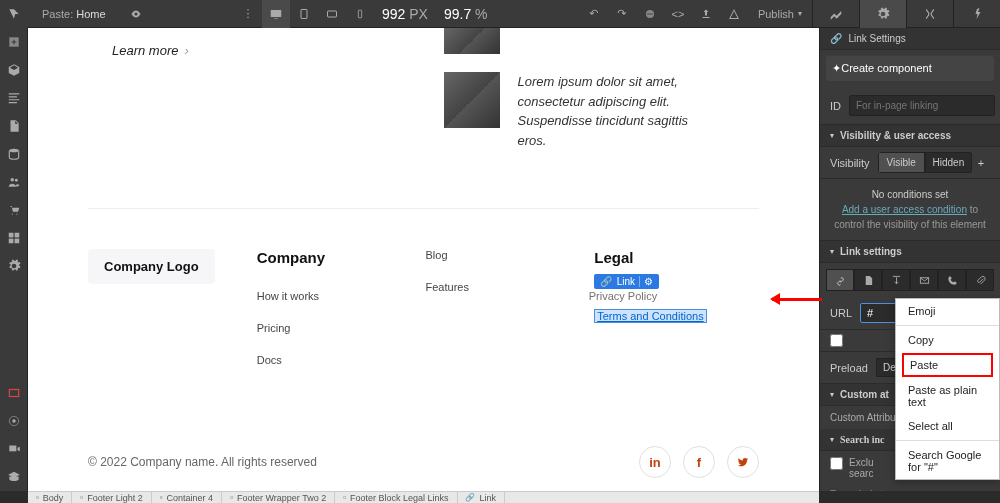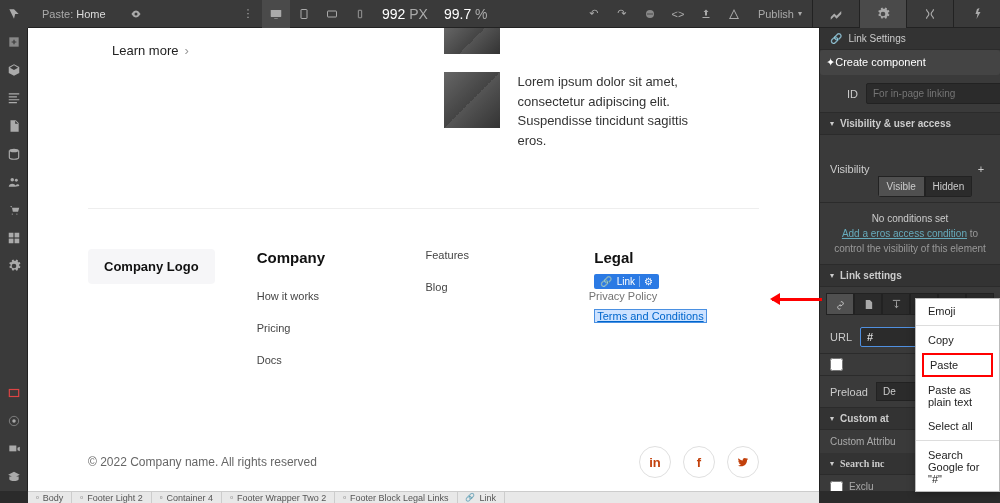--- a/index.html
+++ b/index.html
@@ -48,40 +48,40 @@
 
 
 .arrow { position: absolute; top: 298px; left: 772px; width: 50px; height: 3px; background: red; z-index: 50; }
 .arrow::after { content: ""; position: absolute; left: -8px; top: -5px; border: 6px solid transparent; border-right: 10px solid red; }
 
 
 .rightpanel { position: absolute; top: 28px; right: 0; width: 181px; bottom: 12px; background: #3a3a3a; font-size: 11px; overflow: hidden; border-left: 1px solid #222; }
 .rp-row { padding: 5px 10px; display: flex; align-items: center; border-bottom: 1px solid #2b2b2b; }
 .rp-header { background: #333; color: #ccc; font-size: 10px; gap: 6px; }
 .rp-header .caret { font-size: 8px; }
-.rp-create { justify-content: center; background: #444; color: #fff; padding: 6px; border-radius: 3px; cursor: pointer; font-size: 11px; gap: 6px; }
-.rp-id { gap: 8px; padding: 8px 27px; }
+.rp-create { justify-content: center; background: #444; color: #fff; padding: 6px; border-radius: 3px; margin: 6px; cursor: pointer; font-size: 11px; gap: 6px; }
+.rp-id { gap: 8px; padding: 8px 10px; }
 .rp-id input { flex: 1; background: #2b2b2b; border: 1px solid #222; color: #888; font-size: 10px; padding: 4px 6px; border-radius: 2px; }
 .rp-toggle { display: flex; border-radius: 3px; overflow: hidden; flex: 1; margin-left: 8px; }
-.rp-toggle div { flex: 1; text-align: center; padding: 4px 0; background: #2b2b2b; font-size: 10px; cursor: pointer; border: 1px solid #222; margin-top: 36px; }
+.rp-toggle div { flex: 1; text-align: center; padding: 4px 0; background: #2b2b2b; font-size: 10px; cursor: pointer; border: 1px solid #222; }
 .rp-toggle div.active { background: #505050; }
 .rp-cond { flex-direction: column; text-align: center; padding: 8px; color: #999; font-size: 10px; line-height: 1.5; }
 .rp-cond .addlink { color: #6ab; text-decoration: underline; }
 .rp-link-tabs { display: flex; padding: 6px; gap: 0; }
 .rp-link-tabs div { flex: 1; height: 22px; background: #2b2b2b; display: flex; align-items: center; justify-content: center; border: 1px solid #222; cursor: pointer; }
 .rp-link-tabs div.active { background: #505050; }
 .rp-url { gap: 8px; padding: 6px 10px; }
 .rp-url input { flex: 1; background: #2b2b2b; border: 1px solid #5090e0; color: #fff; font-size: 11px; padding: 3px 6px; border-radius: 2px; }
 .rp-preload { gap: 8px; padding: 6px 10px; }
 .rp-custom { padding: 6px 10px; color: #aaa; font-size: 10px; }
 .rp-search-exc { padding: 6px 10px; display: flex; gap: 6px; align-items: flex-start; font-size: 10px; color: #aaa; }
 .rp-note { padding: 4px 10px; color: #888; font-size: 10px; }
 
 
-.ctxmenu { position: absolute; top: 298px; right: 0; width: 85px; background: #fff; border: 1px solid #bbb; box-shadow: 0 2px 8px rgba(0,0,0,0.3); z-index: 100; font-size: 11px; color: #222; }
+.ctxmenu { position: absolute; top: 298px; right: 0; width: 105px; background: #fff; border: 1px solid #bbb; box-shadow: 0 2px 8px rgba(0,0,0,0.3); z-index: 100; font-size: 11px; color: #222; }
 .ctxmenu .item { padding: 6px 12px; cursor: pointer; }
 .ctxmenu .sep { border-top: 1px solid #ddd; margin: 2px 0; }
 .ctxmenu .paste { border: 2px solid red; margin: 1px 6px; padding: 4px 6px; }
 
 
 .breadcrumb { position: absolute; bottom: 0; left: 28px; right: 181px; height: 12px; background: #e8e8e8; display: flex; align-items: center; font-size: 9px; color: #555; border-top: 1px solid #ccc; }
 .breadcrumb .bc { padding: 0 8px; border-right: 1px solid #ccc; display: flex; align-items: center; gap: 4px; height: 100%; }
 .breadcrumb .bc .bicon { font-size: 8px; }
 
 svg { fill: currentColor; }
@@ -250,21 +250,21 @@
   <div class="lbtn">
       <svg viewBox="0 0 24 24">
         <path d="M12 3L2 8l10 5 10-5-10-5zM4 11v5c0 2 4 3 8 3s8-1 8-3v-5"></path>
       </svg>
     </div>
 </div>
 
 <div class="canvas-wrap">
   <div class="canvas">
     <div class="canvas-body">
-      <div style="display:flex; gap:40px;">
+      <div style="display:flex; gap:40px;font-style:italic;">
         <div style="flex:1;">
           <div class="learn-more"><span>Learn more</span><span class="chev">›</span></div>
         </div>
         <div style="flex:1;">
           <div class="lorem-block" style="margin-top:-10px;">
             <div class="thumb" style="height:26px;"></div>
             <div class="txt"></div>
           </div>
           <div class="lorem-block">
             <div class="thumb"></div>
@@ -277,22 +277,22 @@
         <div class="footer-col">
           <span class="logo-box">Company Logo</span>
         </div>
         <div class="footer-col">
           <div class="footer-head">Company</div>
           <a class="footer-link">How it works</a>
           <a class="footer-link">Pricing</a>
           <a class="footer-link">Docs</a>
         </div>
         <div class="footer-col">
+          <a class="footer-link">Blog</a>
           <a class="footer-link">Features</a>
-          <a class="footer-link">Blog</a>
         </div>
         <div class="footer-col" style="position:relative;">
           <div class="footer-head">Legal</div>
           <div style="position:relative;">
             <span class="link-tag" style="position:absolute;top:-16px;left:0;">
               <span>🔗</span>
               <span>Link</span>
               <span class="gear">⚙</span>
             </span>
             <a class="footer-link" style="margin-bottom:4px;color:#737373;"><span style="visibility:hidden;">Privacy P</span><span style="visibility:visible;margin-left:-52px;">Privacy Policy</span></a>
@@ -335,21 +335,21 @@
   <div class="rp-row">
     <span>Visibility</span>
     <div class="rp-toggle">
       <div class="active">Visible</div>
       <div>Hidden</div>
     </div>
     <div style="width:18px;text-align:center;cursor:pointer;">+</div>
   </div>
   <div class="rp-row rp-cond">
     <div style="color:#ccc;font-weight:normal;">No conditions set</div>
-    <div><span class="addlink">Add a eros access condition</span> <span>to control the visibility of this element</span></div>
+    <div><span class="addlink">Add a user access condition</span> <span>to control the visibility of this element</span></div>
   </div>
   <div class="rp-row rp-header">
       <span class="caret">▾</span>
       <span style="font-weight:bold;">Link settings</span>
     </div>
   <div class="rp-link-tabs">
     <div class="active">
         <svg viewBox="0 0 24 24" width="11" height="11">
           <path d="M10 14a4 4 0 005 0l3-3a4 4 0 00-5-5l-1 1m2 7a4 4 0 00-5 0l-3 3a4 4 0 005 5l1-1" fill="none" stroke="#ccc" stroke-width="2"></path>
         </svg>

